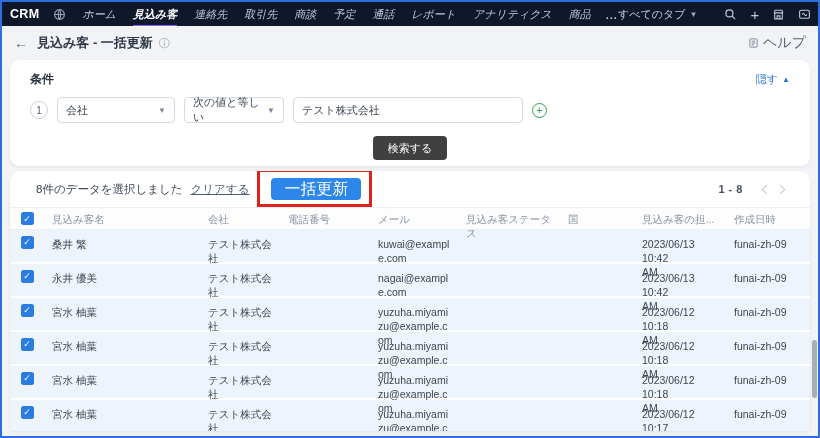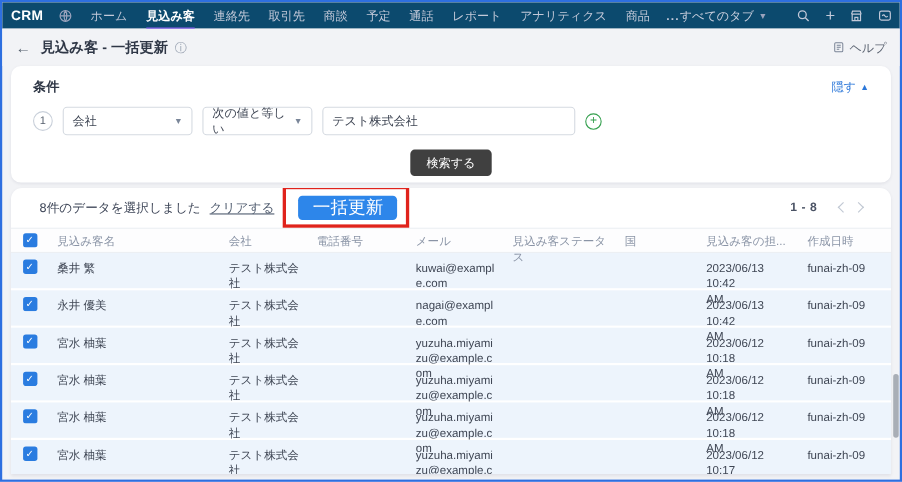--- a/index.html
+++ b/index.html
@@ -8,42 +8,42 @@
     font-family:"Liberation Sans","DejaVu Sans",sans-serif;
     background:#f2f3f6;
     border:2px solid #2e6fe0;
     overflow:hidden;
     position:relative;
     font-size:11px;
     color:#3f4654;
   }
   
   .topnav {
-    height:24px; background:#0c4a6e; display:flex; align-items:center;
+    height:24px; background:#0f172a; display:flex; align-items:center;
     padding:0 8px; color:#c3c9d9; white-space:nowrap;
   }
   .brand { color:#fff; font-weight:bold; font-size:12.5px; letter-spacing:.3px; }
   .nav-divider { width:1px; height:12px; background:rgba(255,255,255,.28); margin:0 7px; }
   .globe { display:flex; align-items:center; color:#9aa3bd; }
-  .nav-tabs { display:flex; align-items:center; gap:17px; margin-left:16px; }
+  .nav-tabs { display:flex; align-items:center; gap:17px; margin-left:16px;font-style:italic; }
   .nav-tab { font-size:11px; color:#c3c9d9; cursor:pointer; padding:4px 0 3px; }
   .nav-tab.active { color:#fff; font-weight:bold; border-bottom:1px solid #8b5cf6; }
   .nav-more { margin-left:15px; letter-spacing:1px; font-weight:bold; }
   .topnav-right { margin-left:auto; display:flex; align-items:center; gap:13px; }
   .tab-selector { display:flex; align-items:center; gap:4px; font-size:11px; color:#c9cfde; margin-right:14px; }
   .caret-down { font-size:8px; color:#9aa3bd; }
   .top-icon { position:relative; display:flex; align-items:center; color:#c3c9d9; cursor:pointer; }
   .top-icon svg { display:block; }
   .plus-glyph { font-size:15px; line-height:1; font-weight:400; }
   
   .page-header { height:34px; display:flex; align-items:center; padding:0 12px; background:#f2f3f6; }
   .back-arrow { font-size:14px; color:#55606e; margin-right:9px; cursor:pointer; }
   .page-title { font-size:13px; font-weight:bold; color:#2f3746; }
   .info-glyph { font-size:11px; color:#98a1b0; margin-left:6px; }
-  .help-area { margin-left:auto; display:flex; align-items:center; gap:4px; color:#5a6270; font-size:11px; cursor:pointer; }
+  .help-area { margin-left:auto; display:flex; align-items:center; gap:4px; color:#5a6270; font-size:14px; cursor:pointer; }
   
   .card { background:#fff; border-radius:9px; margin:0 8px; box-shadow:0 1px 3px rgba(20,30,60,.08); }
   .criteria-card { height:106px; padding:11px 20px 0; position:relative; }
   .criteria-head { display:flex; align-items:center; }
   .criteria-title { font-weight:bold; font-size:12px; color:#2f3746; }
   .hide-link { margin-left:auto; color:#2b77d9; font-size:11px; display:flex; gap:4px; align-items:center; cursor:pointer; }
   .hide-caret { font-size:8px; }
   .criteria-row { display:flex; align-items:center; margin-top:9px; gap:9px; }
   .row-num {
     width:18px; height:18px; border:1px solid #c9d0da; border-radius:50%;

